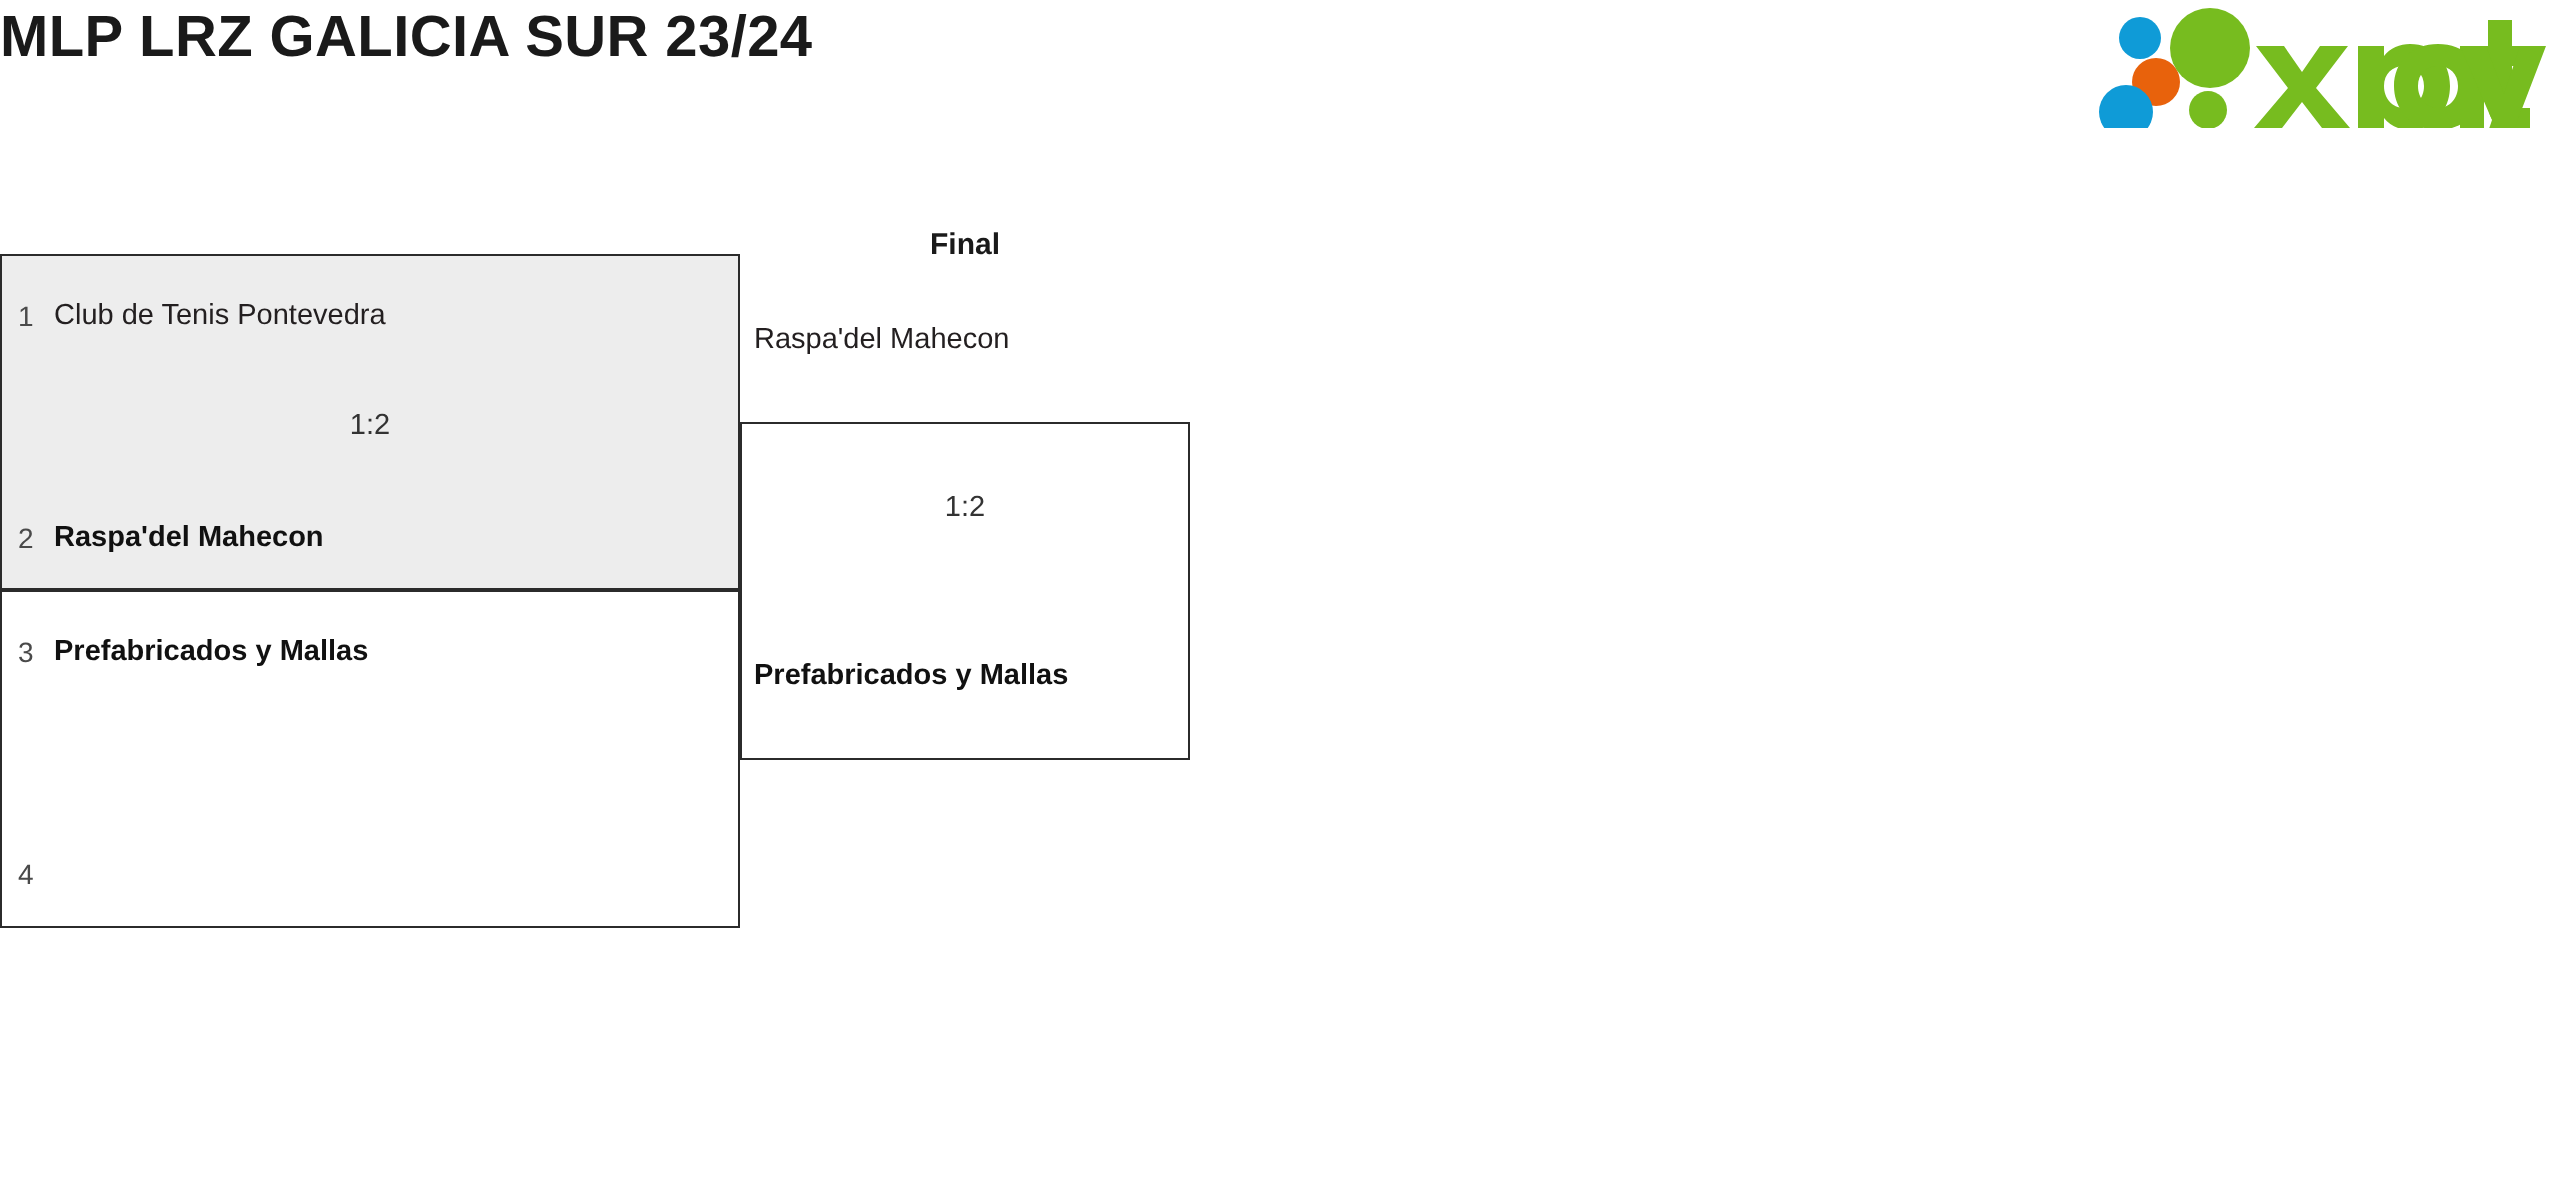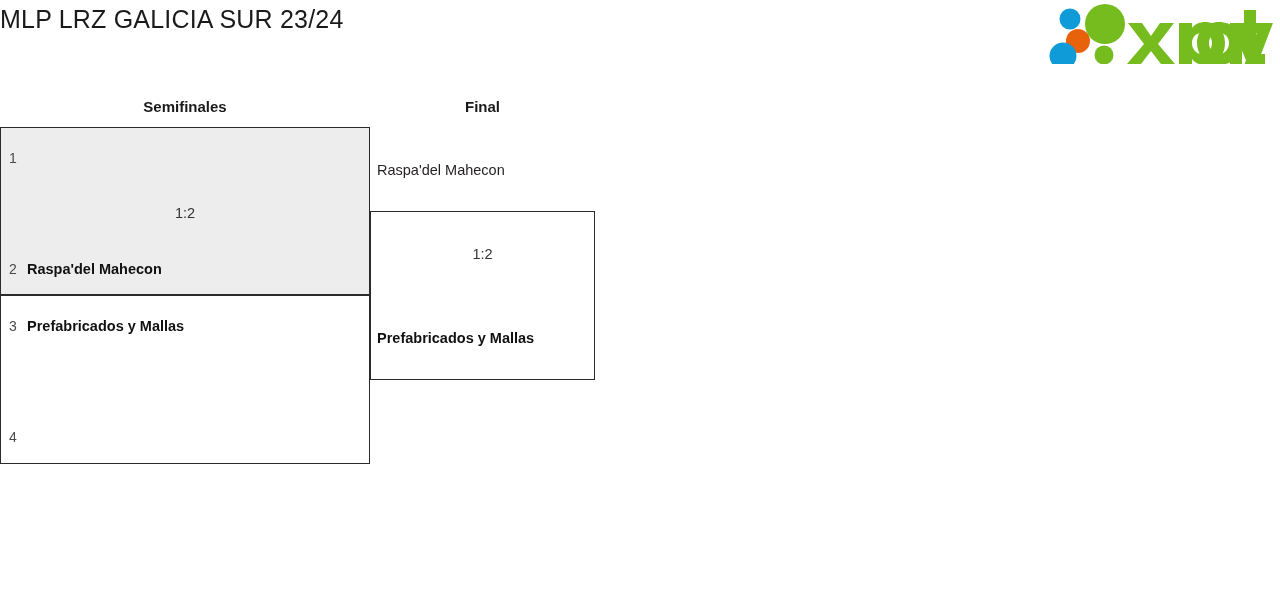--- a/index.html
+++ b/index.html
@@ -8,36 +8,36 @@
     background:#ffffff;
     font-family:"Liberation Sans", sans-serif;
     color:#231f20;
     overflow:hidden;
   }
   #page { position:relative; width:1280px; height:595px; }
 
   
   .title-block { position:absolute; left:0; top:0; width:700px; padding-top:2px; }
   .title-line {
-    font-size:25px; font-weight:normal; letter-spacing:.2px;
+    font-size:29px; font-weight:bold; letter-spacing:.2px;
     line-height:35px; color:#1a1a1a; white-space:nowrap;
   }
 
   
   .logo { position:absolute; left:1048px; top:2px; width:228px; height:62px; }
   .logo svg { display:block; }
 
   
   .round-header {
     position:absolute; text-align:center;
     font-size:15px; font-weight:bold; color:#1a1a1a;
     line-height:20px;
   }
   #rh-0 { left:0px;   top:97px; width:370px; }
-  #rh-1 { left:370px; top:97px; width:225px; }
+  #rh-1 { left:370px; top:113px; width:225px; }
 
   
   .bracket { position:absolute; left:0; top:0; }
 
   .match {
     position:absolute;
     border:1.5px solid #2b2b2b;
   }
   .match.grey { background:#ededed; }
   .match.white { background:#ffffff; }
@@ -112,28 +112,28 @@
 
         <path d="M196 21 L208 21 L208 28 C211 23 215 20 221 21 L221 33 C213 32 208 35 208 43 L208 62 L196 62 Z" transform="translate(-14,0)"></path>
 
         <path d="M190 8 L202 8 L202 21 L211 21 L211 31 L202 31 L202 48 C202 51 203 52 207 52 L211 52 L211 62 L203 62 C194 62 190 58 190 49 L190 31 L184 31 L184 21 L190 21 Z" transform="translate(6,0)"></path>
 
         <path d="M206 21 L219 21 L228 45 L236 21 L249 21 L231 68 C229 74 226 76 219 76 L211 76 L211 65 L216 65 C219 65 220 64 221 61 L222 58 Z" transform="translate(-24,0)"></path>
       </g>
     </svg>
   </div>
 
-  <div class="round-header" id="rh-0">Semifinales</div>
   <div class="round-header" id="rh-1">Final</div>
 
   <div class="bracket">
 
     <div class="match grey" id="m-sf1">
       <div class="slot top">
         <span class="seed">1</span>
+        <span class="tname">Club de Tenis Pontevedra</span>
       </div>
       <div class="score">1:2</div>
       <div class="slot bottom">
         <span class="seed">2</span>
         <span class="tname win">Raspa'del Mahecon</span>
       </div>
     </div>
 
     <div class="match white" id="m-sf2">
       <div class="slot top">

